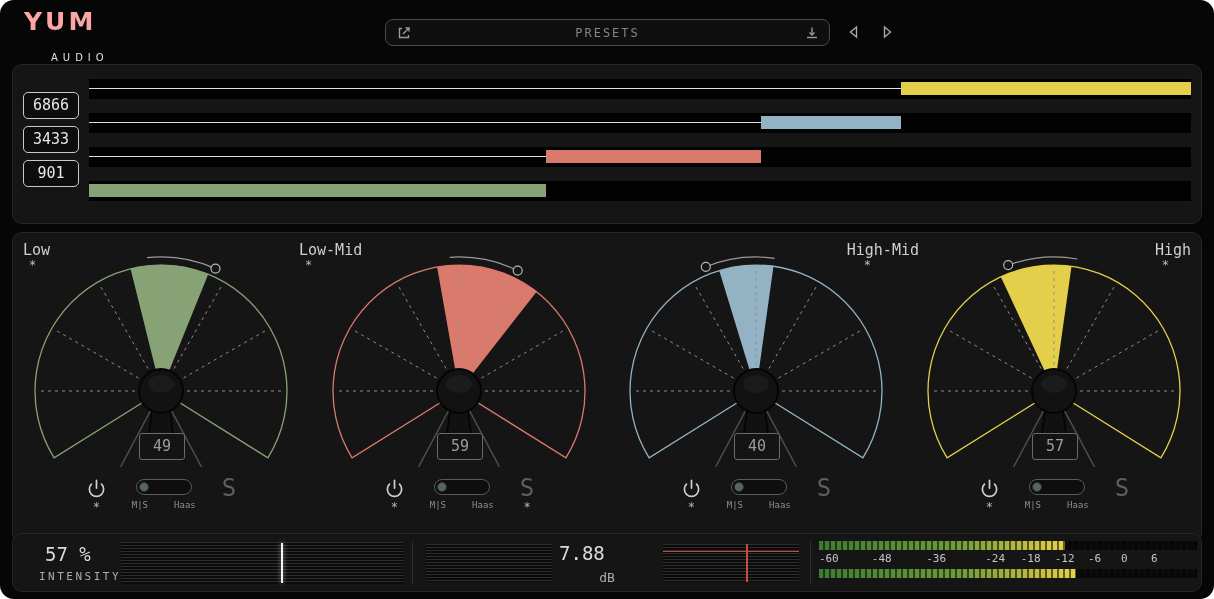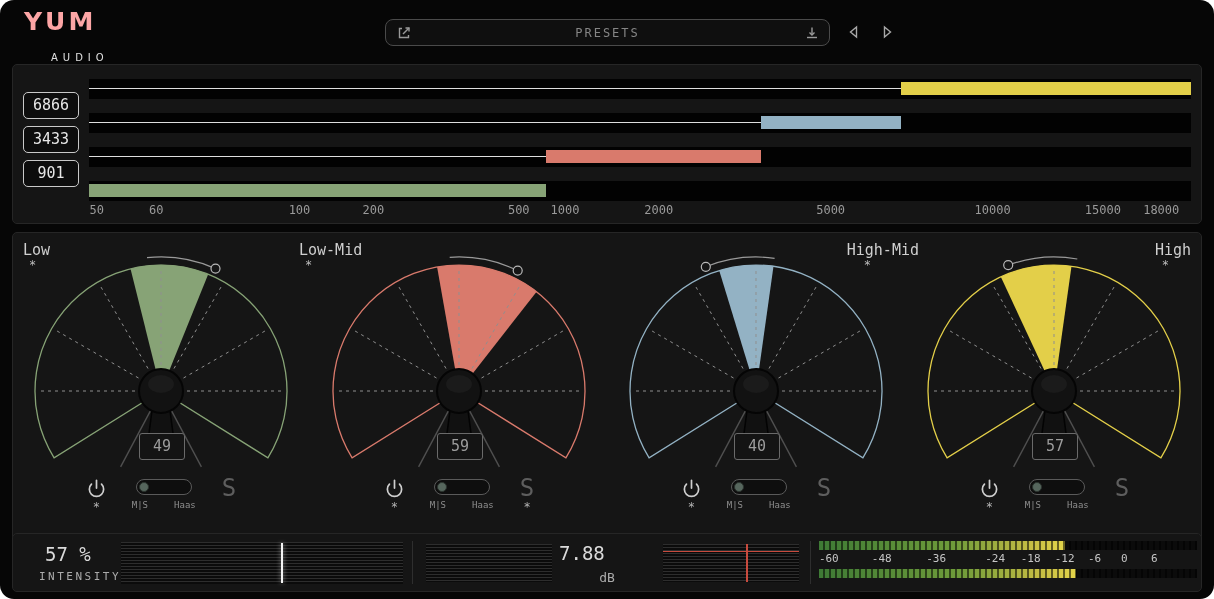--- a/index.html
+++ b/index.html
@@ -1,20 +1,20 @@
 <!DOCTYPE html>
 <html><head>
 <meta charset="utf-8">
 <style>
   * { margin:0; padding:0; box-sizing:border-box; }
   html,body { background:#ffffff; }
   body { width:1214px; height:599px; font-family:"DejaVu Sans Mono", monospace; color:#cccccc; }
   #root { position:relative; width:1214px; height:599px; background:#060606; border-radius:14px; overflow:hidden; }
 
-  .panel { position:absolute; background:#151515; border:1px solid #262626; border-radius:5px;padding-left:15px; }
+  .panel { position:absolute; background:#151515; border:1px solid #262626; border-radius:10px;padding-left:15px; }
 
   
   #header { position:absolute; left:0; top:0; width:1214px; height:64px; }
   .brand { position:absolute; left:24px; top:9px; font-family:"DejaVu Sans", sans-serif; }
   .brand-top { font-size:25px; font-weight:bold; color:#fca5a5; letter-spacing:3px; line-height:26px; }
   .brand-bottom { font-size:10px; color:#e0e0e0; letter-spacing:5px; padding-left:27px; line-height:14px;margin-top:16px; }
   .preset-bar { position:absolute; left:385px; top:19px; width:445px; height:27px; background:#0f0f0f; border:1px solid #4a4a4a; border-radius:8px; }
   .pb-label { position:absolute; left:0; right:0; top:6px; text-align:center; font-size:12px; letter-spacing:2px; color:#858585; }
   .pb-icon { position:absolute; top:5px; width:16px; height:16px; }
   .pb-icon.left { left:10px; }
@@ -127,33 +127,20 @@
       <div class="midline" style="width: 41.5%; display: block;"></div>
       <div class="seg" style="left: 41.5%; width: 19.5%; background: rgb(217, 122, 108);"></div>
     </div>
     <div class="spec-row" style="top:116px">
 
       <div class="seg" style="left: 0%; width: 41.5%; background: rgb(135, 163, 118);"></div>
     </div>
     <div class="xover-box" style="top:27px">6866</div>
     <div class="xover-box" style="top:61px">3433</div>
     <div class="xover-box" style="top:95px">901</div>
-    <div id="freq-axis">
-        <span class="freq-tick" style="left: 0.7%;">50</span>
-        <span class="freq-tick" style="left: 6.1%;">60</span>
-        <span class="freq-tick" style="left: 19.1%;">100</span>
-        <span class="freq-tick" style="left: 25.8%;">200</span>
-        <span class="freq-tick" style="left: 39%;">500</span>
-        <span class="freq-tick" style="left: 43.2%;">1000</span>
-        <span class="freq-tick" style="left: 51.7%;">2000</span>
-        <span class="freq-tick" style="left: 67.3%;">5000</span>
-        <span class="freq-tick" style="left: 82%;">10000</span>
-        <span class="freq-tick" style="left: 92%;">15000</span>
-        <span class="freq-tick" style="left: 97.3%;">18000</span>
-      </div>
   </div>
 
   <div id="bands-panel" class="panel">
 
     <div class="band" style="left:0">
       <div class="band-label lbl-l">Low</div>
       <div class="label-star st-l">*</div>
       <div class="dial"><svg width="280" height="240" viewBox="0 0 280 240">
             <path d="M140,152 L109.5,29.7 A126,126 0 0 1 187.2,35.2 Z" fill="#87a376"></path>
             <line x1="114.0" y1="152.0" x2="16.0" y2="152.0" stroke="#8f8f8f" stroke-width="1" stroke-dasharray="3 4"></line>

